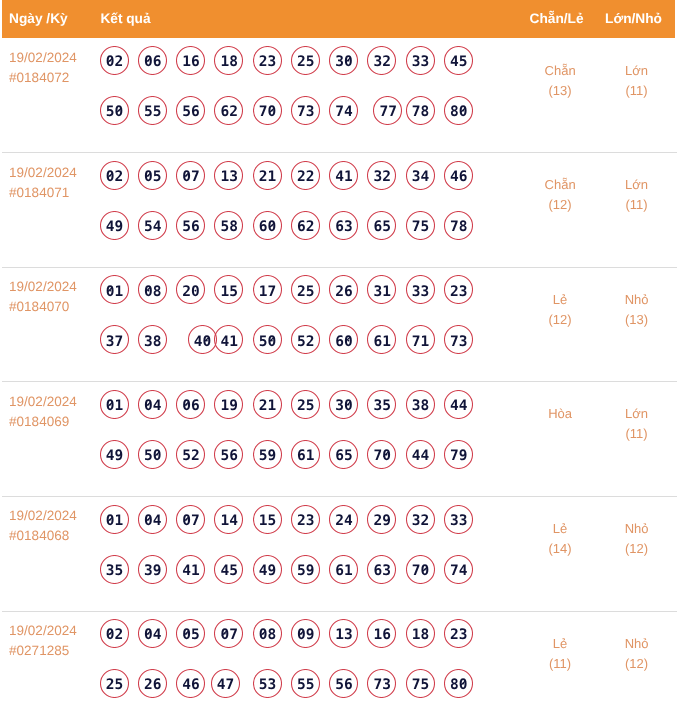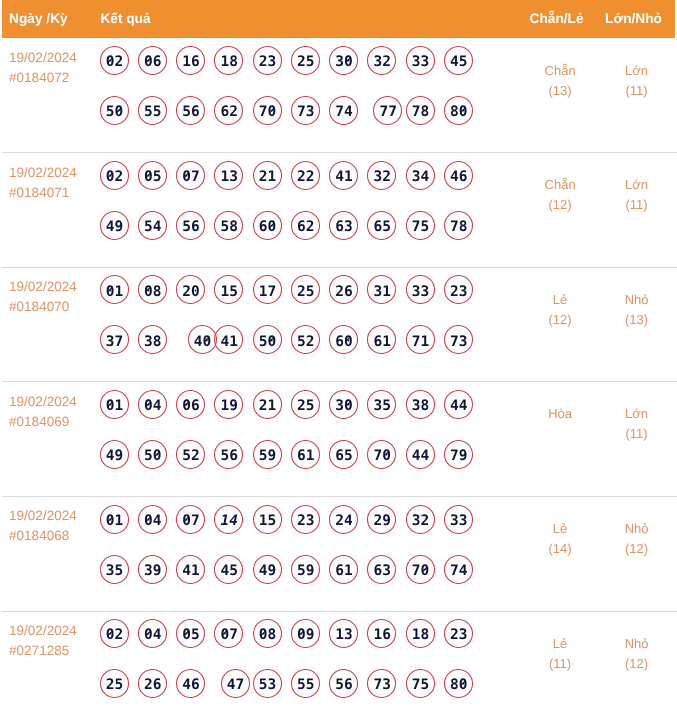--- a/index.html
+++ b/index.html
@@ -889,21 +889,21 @@
   <div class="ball" style="left: 76.5px;">
     <svg width="29" height="29" viewBox="0 0 29 29">
       <circle class="ball-ring" cx="14.5" cy="14.5" r="14.0" fill="none" stroke-width="1.05" stroke="#d13f4d"></circle>
     </svg>
     <span class="bn">07</span>
     <svg class="zslash" width="29" height="29" viewBox="0 0 29 29">
                 <line x1="7.85" y1="16.60" x2="12.65" y2="12.00" stroke="#101438" stroke-width="1.25" stroke-linecap="butt"></line>
               </svg>
   </div>
 
-  <div class="ball" style="left: 114.75px; font-style: italic;">
+  <div class="ball" style="left: 114.75px;">
     <svg width="29" height="29" viewBox="0 0 29 29">
       <circle class="ball-ring" cx="14.5" cy="14.5" r="14.0" fill="none" stroke-width="1.05" stroke="#d13f4d"></circle>
     </svg>
     <span class="bn">14</span>
     <svg class="zslash" width="29" height="29" viewBox="0 0 29 29"></svg>
   </div>
 
   <div class="ball" style="left: 153px;">
     <svg width="29" height="29" viewBox="0 0 29 29">
       <circle class="ball-ring" cx="14.5" cy="14.5" r="14.0" fill="none" stroke-width="1.05" stroke="#d13f4d"></circle>
@@ -1163,21 +1163,21 @@
   </div>
 
   <div class="ball" style="left: 76.5px;">
     <svg width="29" height="29" viewBox="0 0 29 29">
       <circle class="ball-ring" cx="14.5" cy="14.5" r="14.0" fill="none" stroke-width="1.05" stroke="#d13f4d"></circle>
     </svg>
     <span class="bn">46</span>
     <svg class="zslash" width="29" height="29" viewBox="0 0 29 29"></svg>
   </div>
 
-  <div class="ball" style="left: 121px;">
+  <div class="ball" style="left: 111px;">
     <svg width="29" height="29" viewBox="0 0 29 29">
       <circle class="ball-ring" cx="14.5" cy="14.5" r="14.0" fill="none" stroke-width="1.05" stroke="#d13f4d"></circle>
     </svg>
     <span class="bn">47</span>
     <svg class="zslash" width="29" height="29" viewBox="0 0 29 29"></svg>
   </div>
 
   <div class="ball" style="left: 153px;">
     <svg width="29" height="29" viewBox="0 0 29 29">
       <circle class="ball-ring" cx="14.5" cy="14.5" r="14.0" fill="none" stroke-width="1.05" stroke="#d13f4d"></circle>

